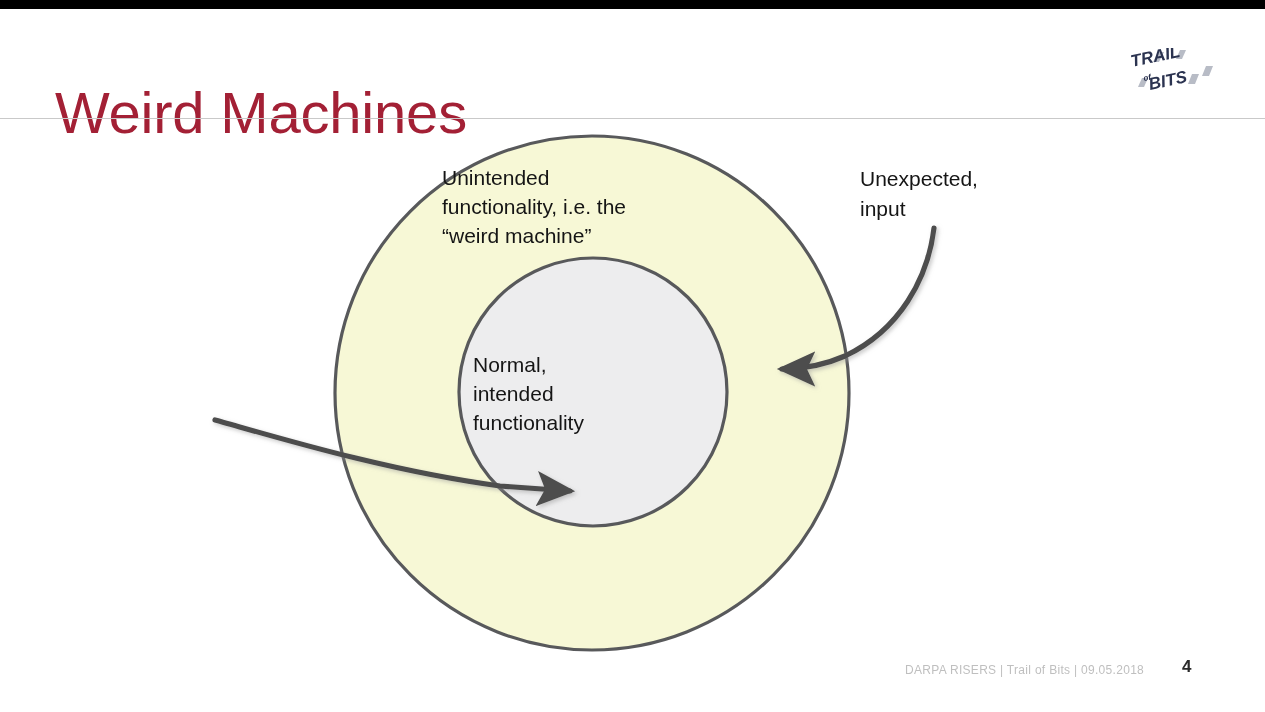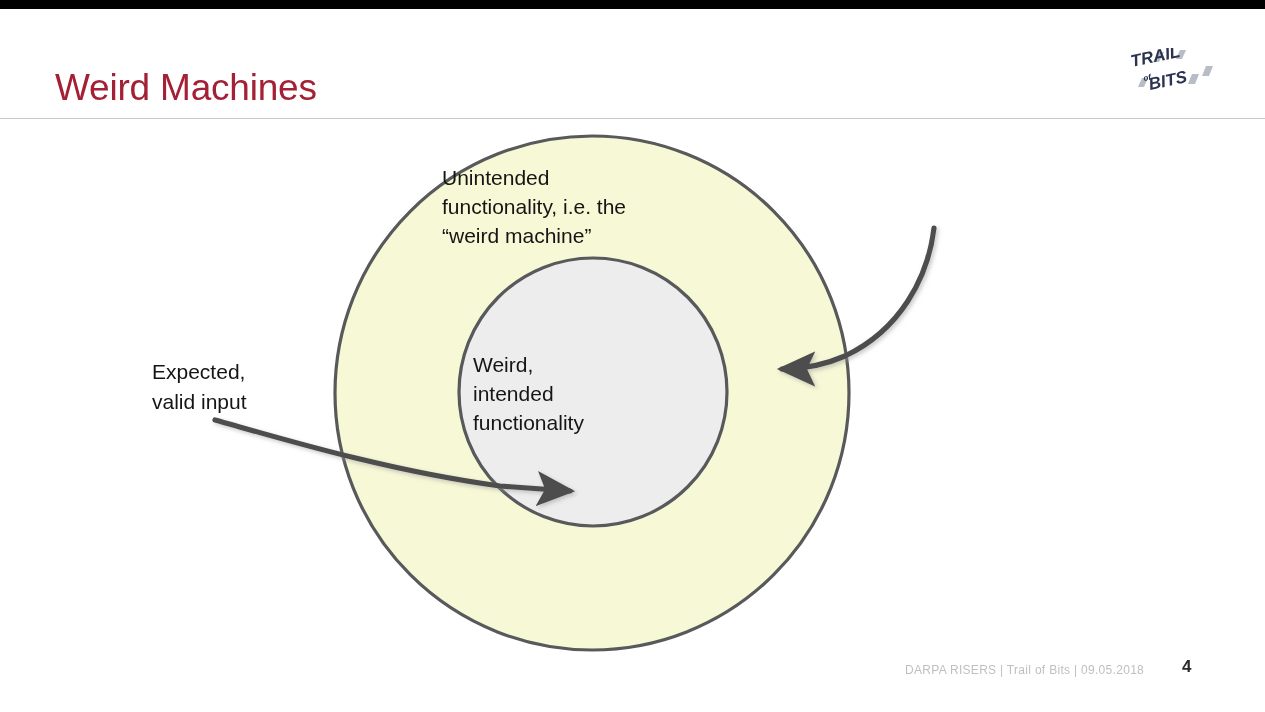--- a/index.html
+++ b/index.html
@@ -28,21 +28,21 @@
     position: absolute;
     left: 0; top: 118px;
     width: 1265px;
     height: 1px;
     background: #c9c9c9;
   }
   .slide-title {
     position: absolute;
     left: 55px;
     top: 44px;
-    font-size: 37px;
+    font-size: 58px;
     line-height: 1.05;
     color: #a32035;
     font-family: "Liberation Sans", sans-serif;
     font-weight: normal;
     letter-spacing: -0.2px;
     white-space: nowrap;
   }
   
   .logo {
     position: absolute;
@@ -157,24 +157,24 @@
 
     <path d="M 215,420 C 260,432 380,470 500,486 L 570,491" fill="none" stroke="#4d4d4d" stroke-width="5.2" stroke-linecap="round" marker-end="url(#arrowhead-r)" filter="url(#softshadow)"></path>
 
     <path d="M 934,228 C 928,278 900,330 845,356 C 820,367 800,369 782,369" fill="none" stroke="#4d4d4d" stroke-width="5.2" stroke-linecap="round" marker-end="url(#arrowhead-r)" filter="url(#softshadow)"></path>
   </svg>
 
   <div class="circle-label" id="outer-label">Unintended
 functionality, i.e. the
 “weird machine”</div>
 
-  <div class="circle-label" id="inner-label">Weird,
+  <div class="circle-label" id="inner-label">Normal,
 intended
 functionality</div>
 
-  <div class="side-label" id="left-label">Expected,
-valid input</div>
 
+  <div class="side-label" id="right-label">Unexpected,
+input</div>
 
   <div class="footer-text">DARPA RISERS  |  Trail of Bits  |   09.05.2018</div>
   <div class="page-number">4</div>
 
 </div>
 
 </body></html>

